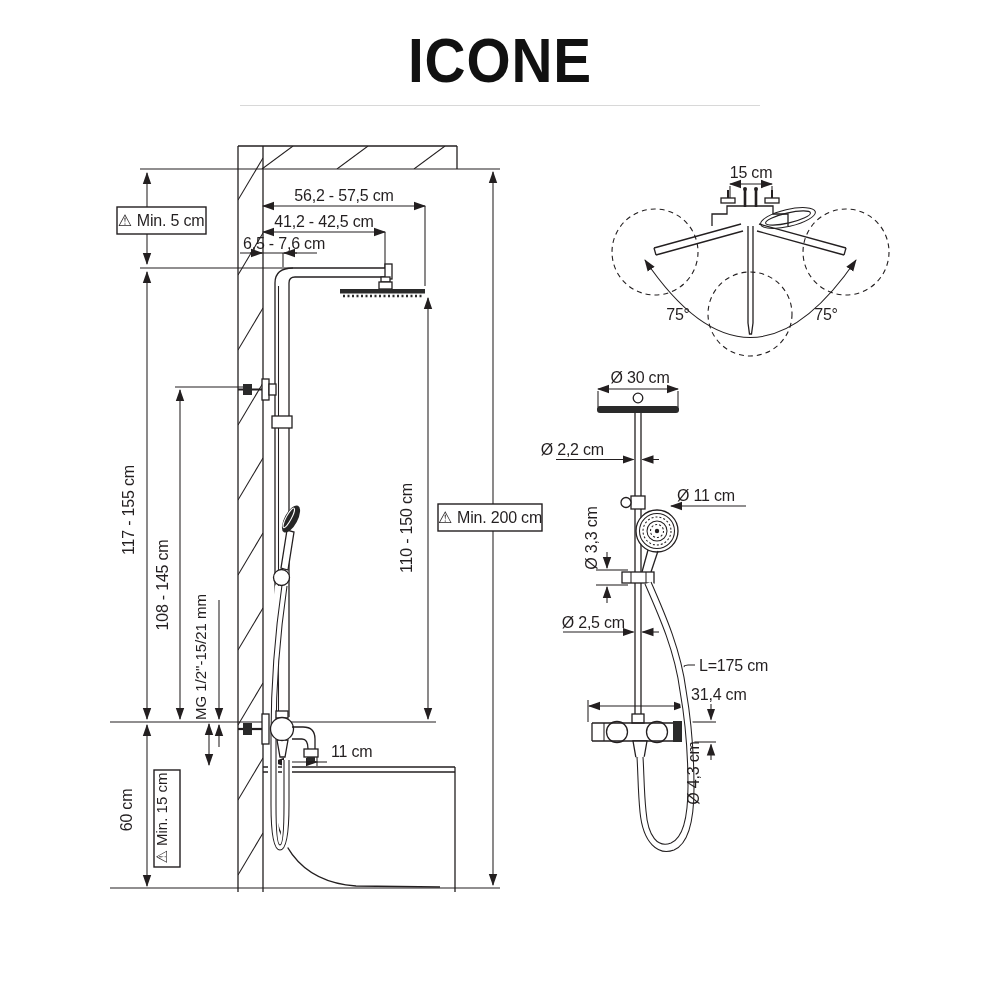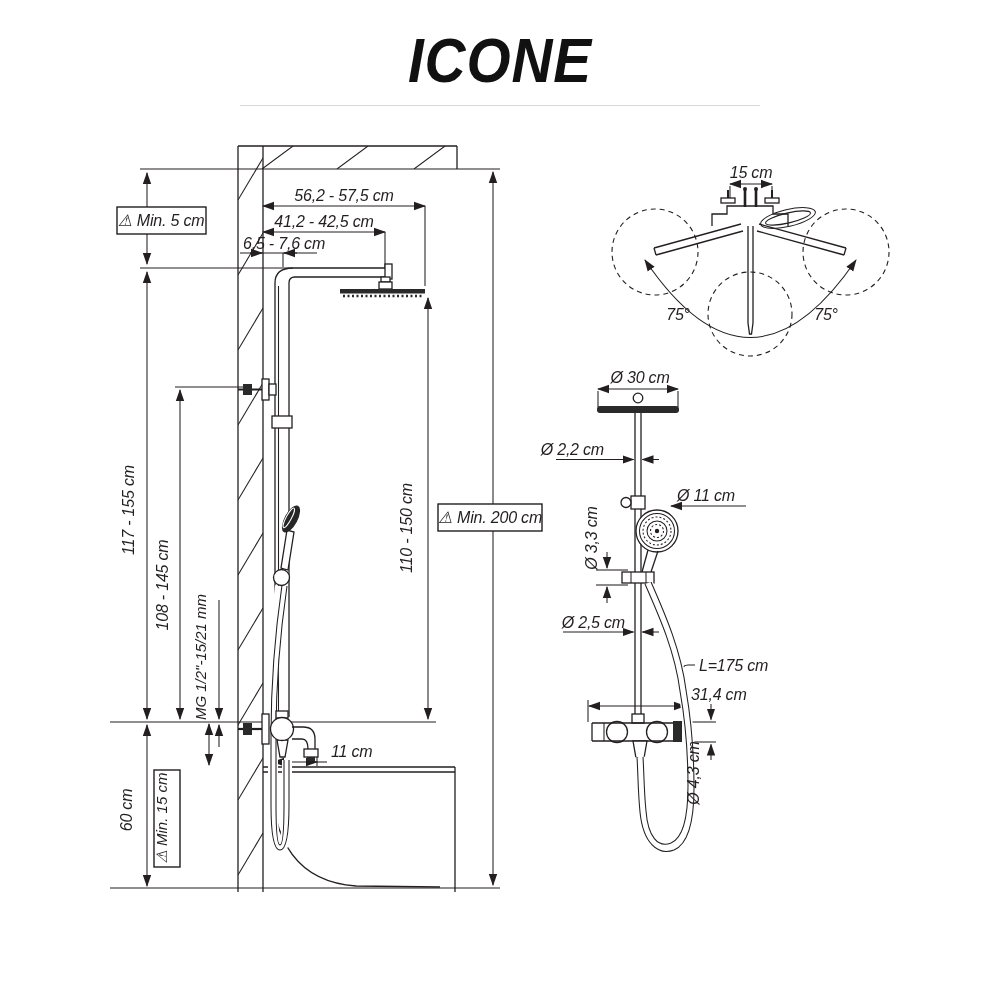--- a/index.html
+++ b/index.html
@@ -1,17 +1,17 @@
 <!DOCTYPE html>
 <html><head>
 <meta charset="utf-8">
 <style>
   html,body{margin:0;padding:0;background:#fff;}
   #page{position:relative;width:1000px;height:892px;background:#fff;overflow:hidden;
-        font-family:"Liberation Sans",sans-serif;color:#231f20;font-style:italic;}
+        font-family:"Liberation Sans",sans-serif;color:#231f20;}
   #title{position:absolute;top:24px;left:0;right:0;margin:0;text-align:center;
          font-size:63px;font-weight:600;letter-spacing:1px;color:#111;
          transform:scaleX(.9);font-family:"Liberation Sans",sans-serif;}
   #divider{position:absolute;top:105px;left:240px;width:520px;height:1px;background:#d8d8d8;}
   svg text{font-family:"Liberation Sans",sans-serif;fill:#231f20;}
   .lbl{font-size:16px;letter-spacing:-0.2px;}
   .lblB{font-size:15px;}
   .ln{stroke:#231f20;stroke-width:1.3;fill:none;}
   .thin{stroke:#231f20;stroke-width:1.05;fill:none;}
   .dim{stroke:#231f20;stroke-width:1.05;fill:none;}

